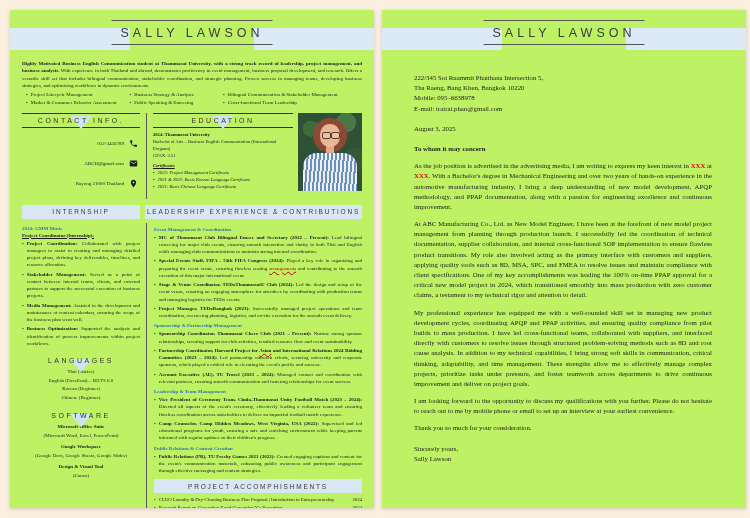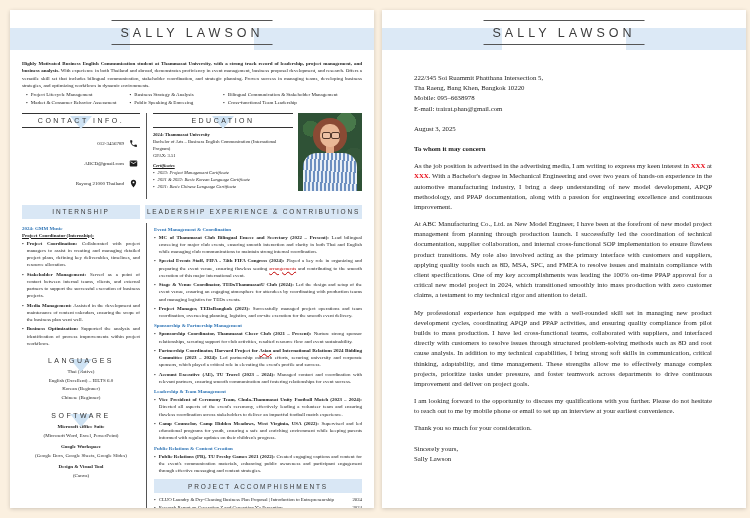--- a/index.html
+++ b/index.html
@@ -1,18 +1,18 @@
 <!DOCTYPE html>
 <html><head>
 <meta charset="utf-8">
 <style>
   html,body{margin:0;padding:0;}
   .canvas{position:relative;width:750px;height:518px;background:#fbf0e0;overflow:hidden;
           font-family:"Liberation Serif",serif;color:#1c1c1c;}
-  .page{position:absolute;top:10px;width:364px;height:498px;background:#ffffff;
+  .page{position:absolute;top:10px;width:364px;height:498px;background:#bef264;
         box-shadow:0 1px 4px rgba(0,0,0,.18);overflow:hidden;}
   .page.resume{left:10px;}
   .page.letter{left:382px;}
 
   
   .page-head{position:relative;height:46px;}
   .hd-rect{position:absolute;top:18px;height:22px;width:120px;background:#dce9f6;}
   .hd-rect.l{left:0;} .hd-rect.r{right:0;}
   .hd-title{position:absolute;left:50%;top:10px;transform:translateX(-50%);
             font-family:"Liberation Sans",sans-serif;font-size:12.5px;font-weight:500;

